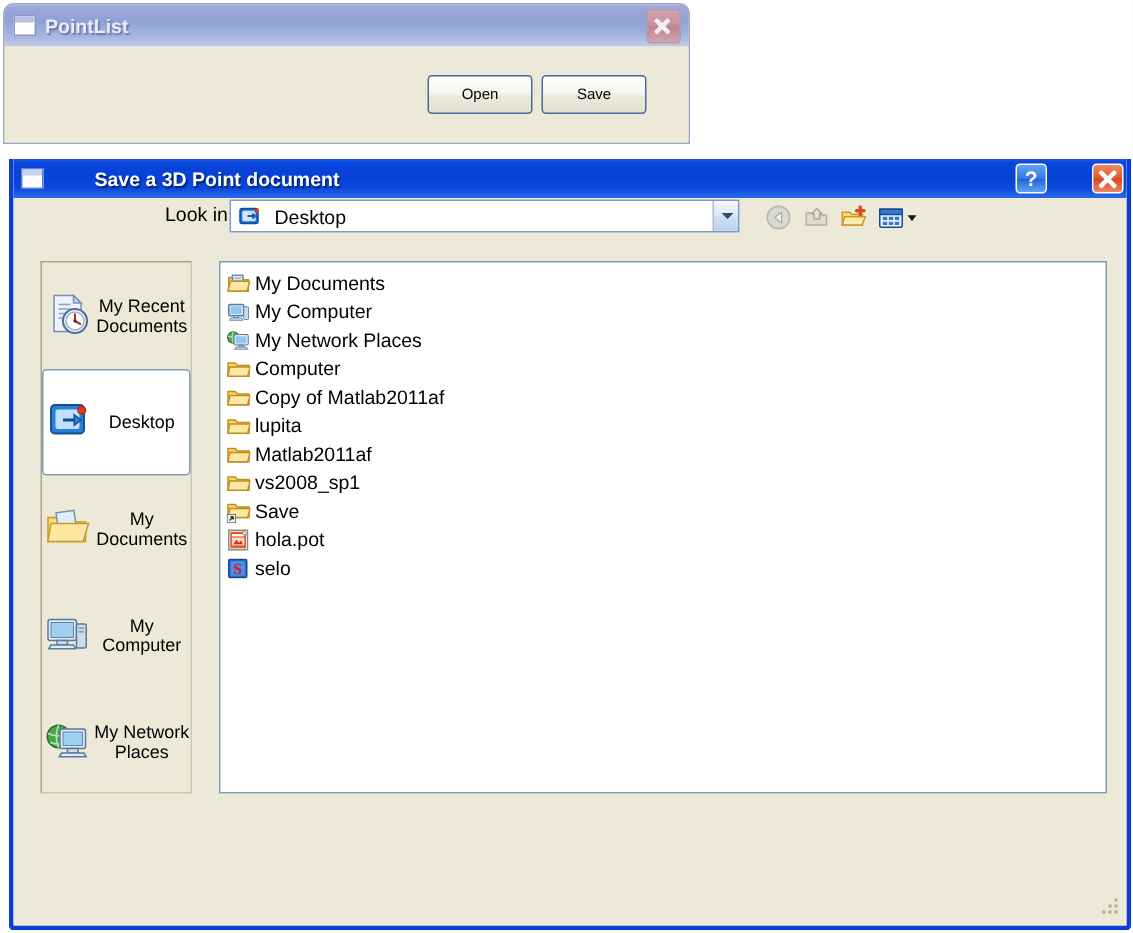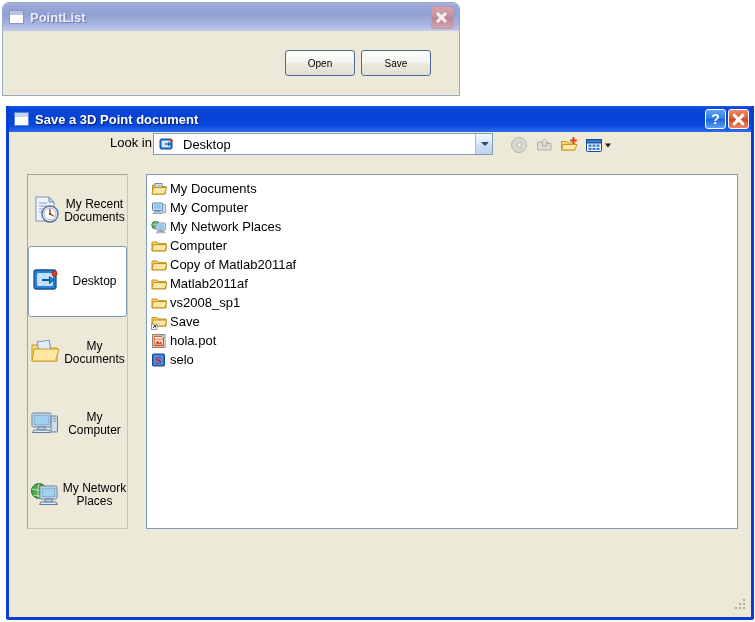--- a/index.html
+++ b/index.html
@@ -112,20 +112,21 @@
     box-sizing: border-box;
   }
   .dlg-titlebar {
     height: 26px;
     background: linear-gradient(to bottom, #1a5ae8 0%, #0a46dc 9%, #0741d6 45%, #0b4ade 75%, #2a6cea 100%);
     display: flex;
     align-items: center;
     padding: 0 2px 0 5px;
     box-sizing: border-box;
     margin: -0px -0px 0 -0px;
+    gap: 28px;
   }
   .dlg-title-icon {
     width: 15px; height: 14px;
     background: #ffffff;
     border: 1px solid #5d82dd;
     box-sizing: border-box;
     margin-right: 6px;
     position: relative;
     flex: none;
   }
@@ -510,20 +511,29 @@
       <div class="fileitem">
         <span class="fico">
           <svg width="16" height="16" viewBox="0 0 16 16">
             <path d="M1 4 H5.8 L7.3 5.6 H15 V12.8 H1 Z" fill="#fbd26a" stroke="#c08f1c"></path>
             <path d="M2.2 6.6 H15.8 L14.1 12.8 H1 Z" fill="#fde7a4" stroke="#c08f1c"></path>
           </svg>
         </span>
         <span>Copy of Matlab2011af</span>
       </div>
 
+      <div class="fileitem">
+        <span class="fico">
+          <svg width="16" height="16" viewBox="0 0 16 16">
+            <path d="M1 4 H5.8 L7.3 5.6 H15 V12.8 H1 Z" fill="#fbd26a" stroke="#c08f1c"></path>
+            <path d="M2.2 6.6 H15.8 L14.1 12.8 H1 Z" fill="#fde7a4" stroke="#c08f1c"></path>
+          </svg>
+        </span>
+        <span>lupita</span>
+      </div>
 
       <div class="fileitem">
         <span class="fico">
           <svg width="16" height="16" viewBox="0 0 16 16">
             <path d="M1 4 H5.8 L7.3 5.6 H15 V12.8 H1 Z" fill="#fbd26a" stroke="#c08f1c"></path>
             <path d="M2.2 6.6 H15.8 L14.1 12.8 H1 Z" fill="#fde7a4" stroke="#c08f1c"></path>
           </svg>
         </span>
         <span>Matlab2011af</span>
       </div>

